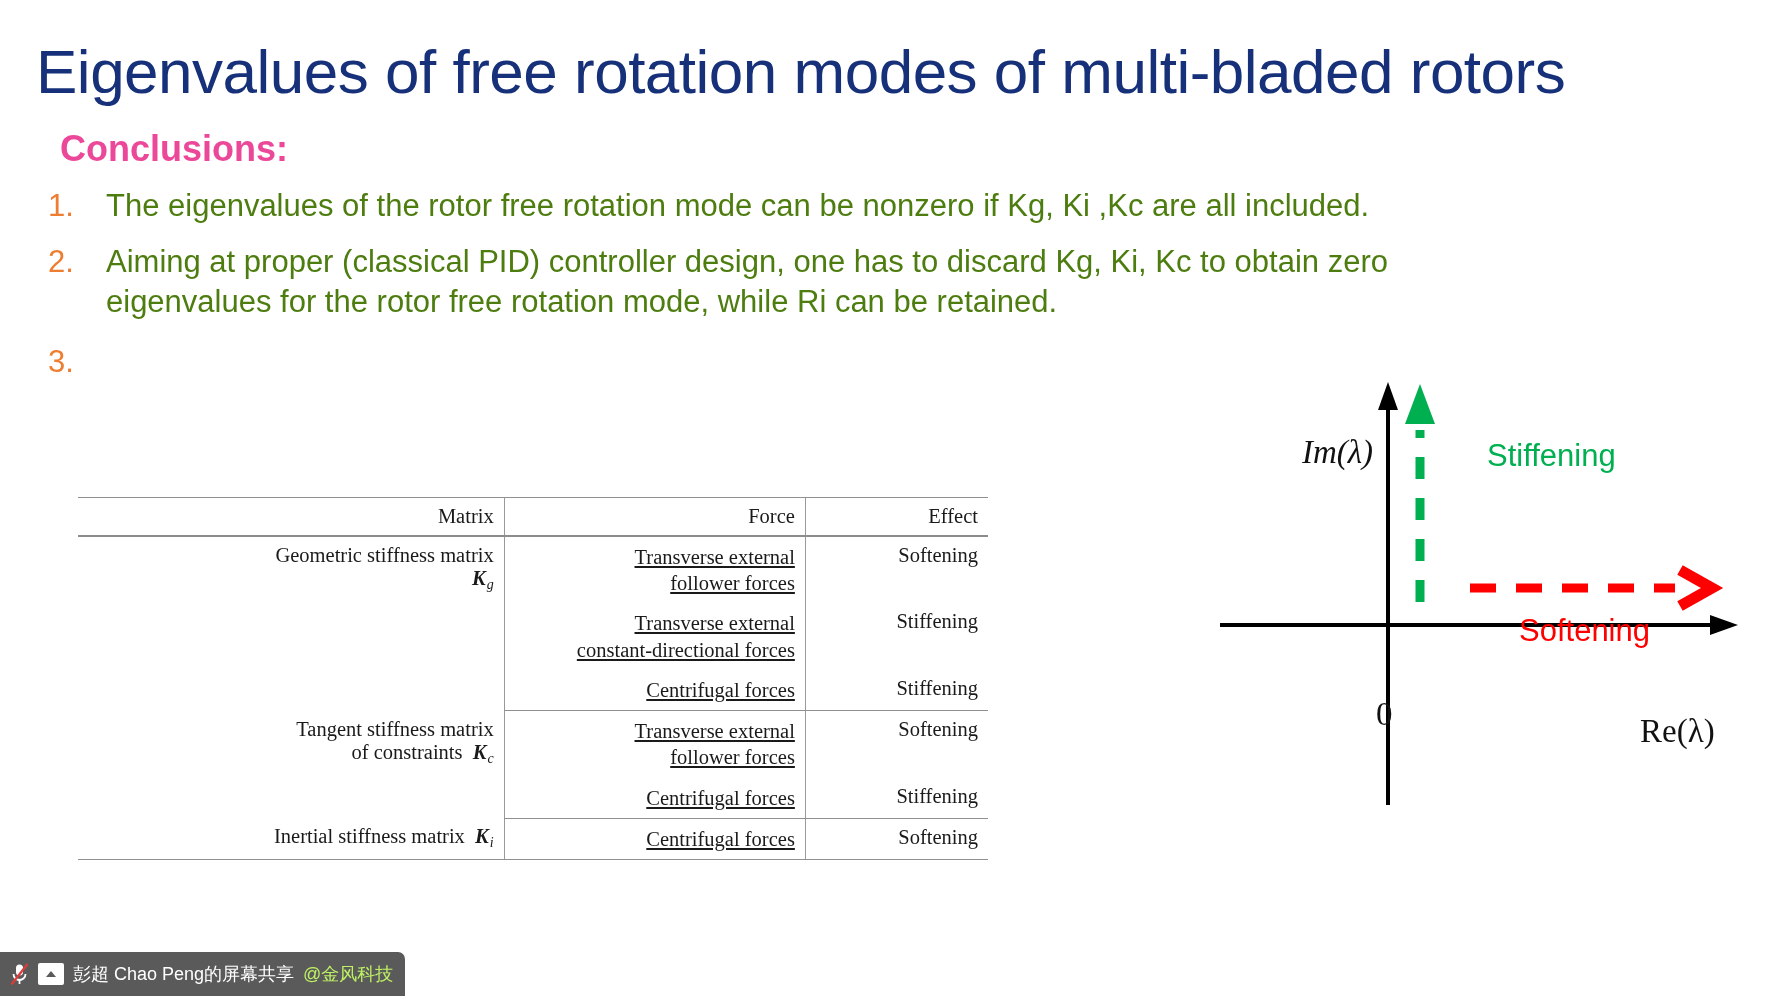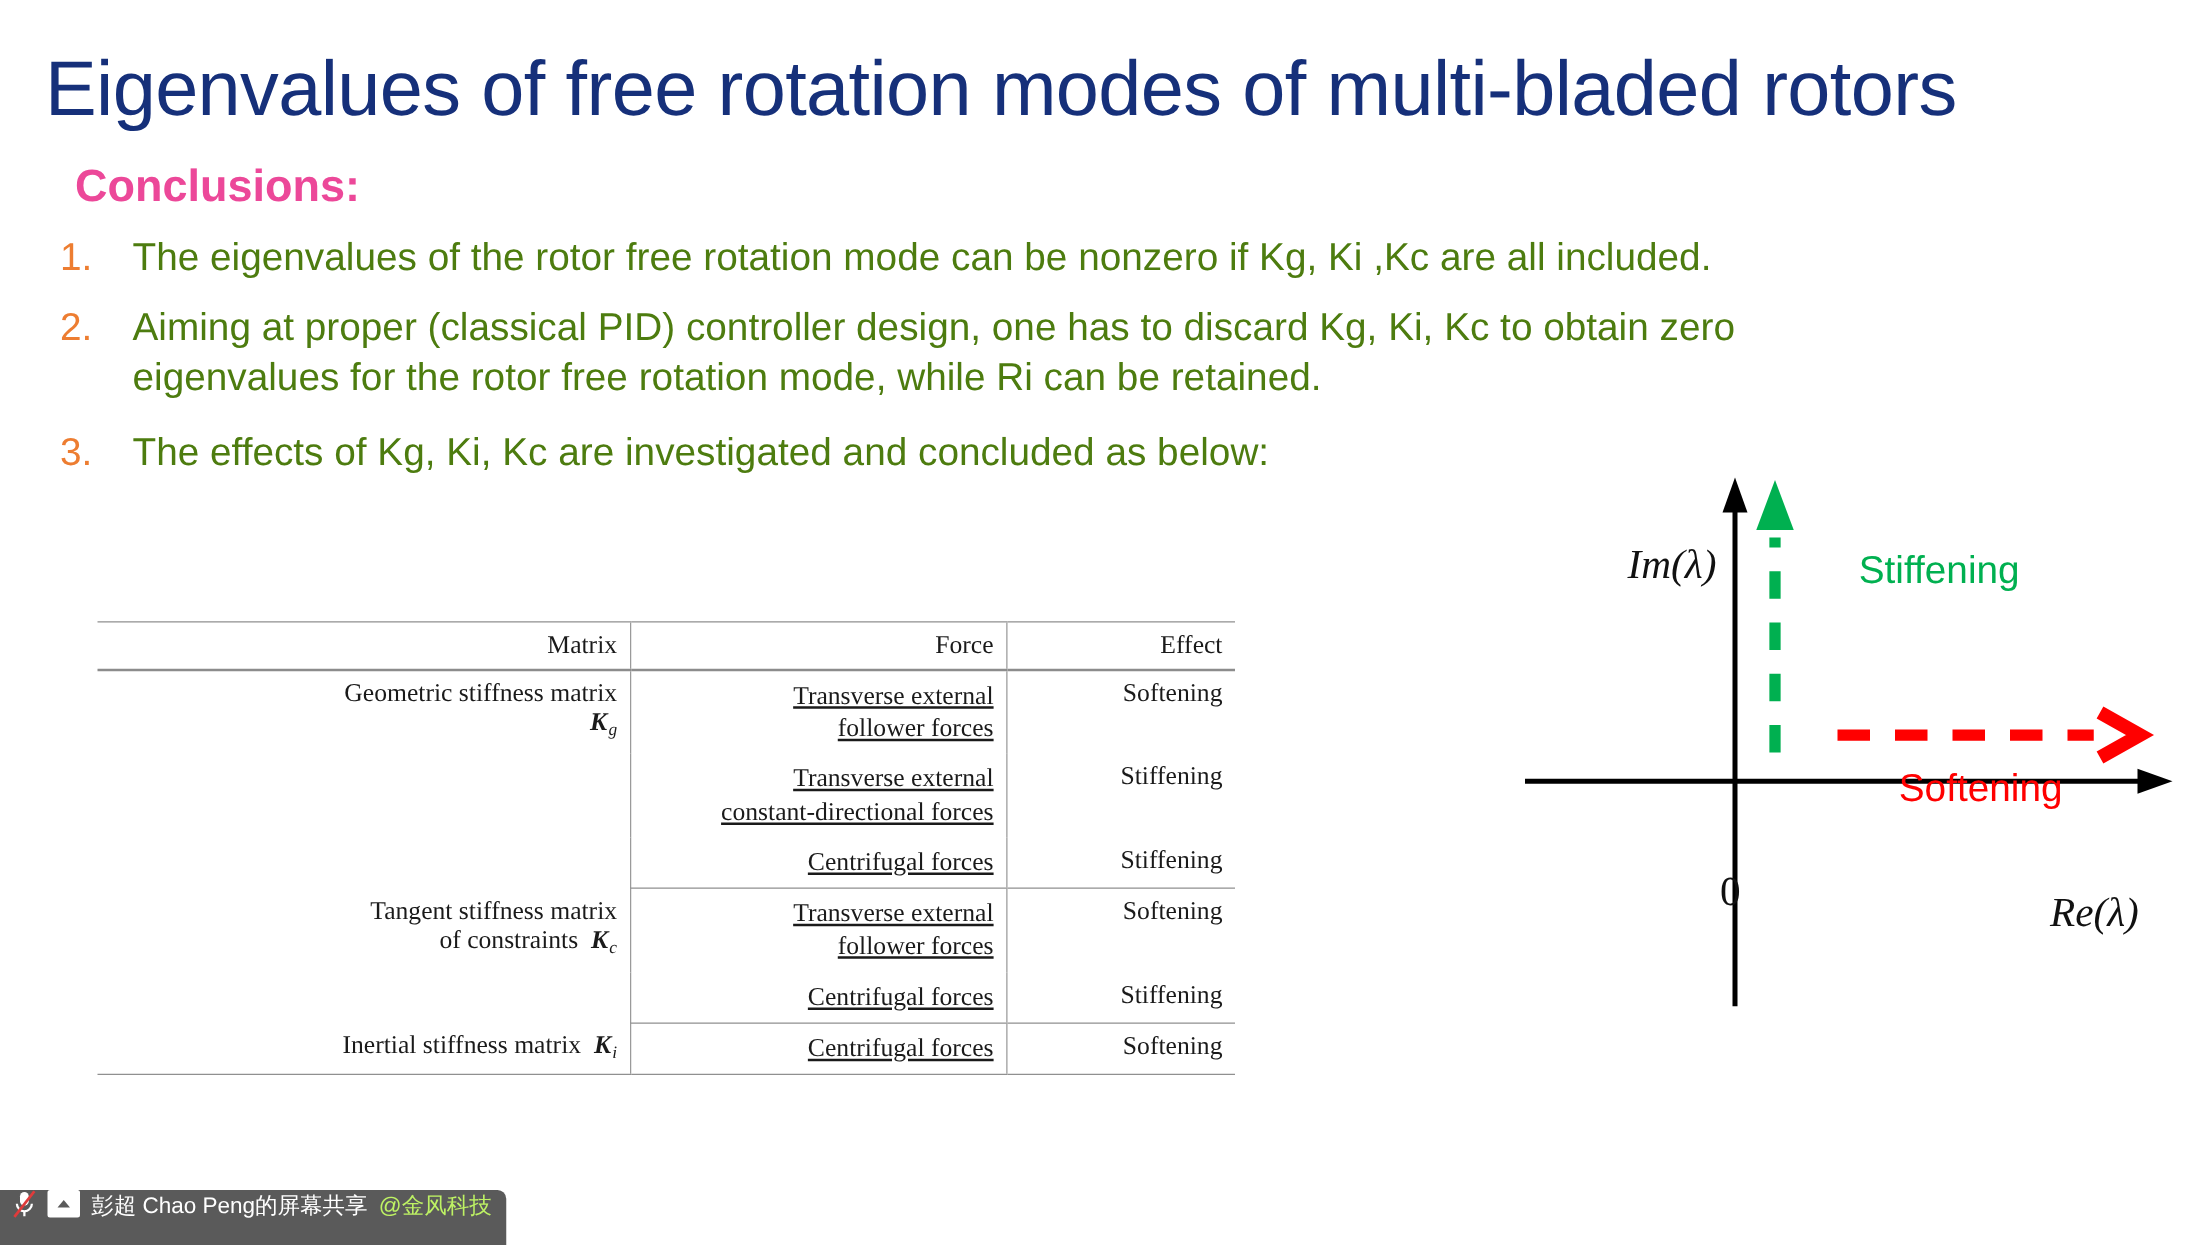--- a/index.html
+++ b/index.html
@@ -108,41 +108,41 @@
   }
   .diagram svg{display:block;}
   .lbl-im{
     position:absolute;left:1302px;top:397px;
     font-family:"Liberation Serif", serif;
     font-style:italic;font-size:33px;color:#111;margin-top:37px;
   }
   .lbl-re{
     position:absolute;left:1640px;top:713px;
     font-family:"Liberation Serif", serif;
-    font-style:italic;font-size:33px;color:#111;
+    font-size:33px;color:#111;
   }
   .lbl-zero{
     position:absolute;left:1376px;top:696px;
     font-family:"Liberation Serif", serif;
     font-size:33px;color:#111;
   }
   .lbl-stiff{
     position:absolute;left:1487px;top:438px;
     font-size:31px;color:#00b050;
   }
   .lbl-soft{
     position:absolute;left:1519px;top:613px;
     font-size:31px;color:#ff0000;
   }
 
   
   .sharebar{
     position:absolute;left:0;bottom:0;
     height:44px;
-    display:flex;align-items:flex-start;
+    display:flex;align-items:center;
     background:#5a5a5a;
     color:#ffffff;
     border-top-right-radius:7px;
     padding:0 12px 0 10px;
     font-size:18px;
     gap:9px;
   }
   .sharebar .mic{
     position:relative;width:19px;height:23px;flex:0 0 19px;
   }
@@ -171,21 +171,20 @@
   <div class="li">
     <span class="num">1.</span>
     <span class="txt">The eigenvalues of the rotor free rotation mode can be nonzero if Kg, Ki ,Kc are all included.</span>
   </div>
   <div class="li two">
     <span class="num">2.</span>
     <span class="txt">Aiming at proper (classical PID) controller design, one has to discard Kg, Ki, Kc to obtain zero eigenvalues for the rotor free rotation mode, while Ri can be retained.</span>
   </div>
   <div class="li">
     <span class="num">3.</span>
-    <span class="txt">The effects of Kg, Ki, Kc are investigated and concluded as below:</span>
   </div>
 </div>
 
 <div class="tbl-wrap">
   <table class="matrix-table">
     <thead>
       <tr>
         <th class="c1">Matrix</th>
         <th class="c2 col-sep">Force</th>
         <th class="c3 col-sep">Effect</th>

